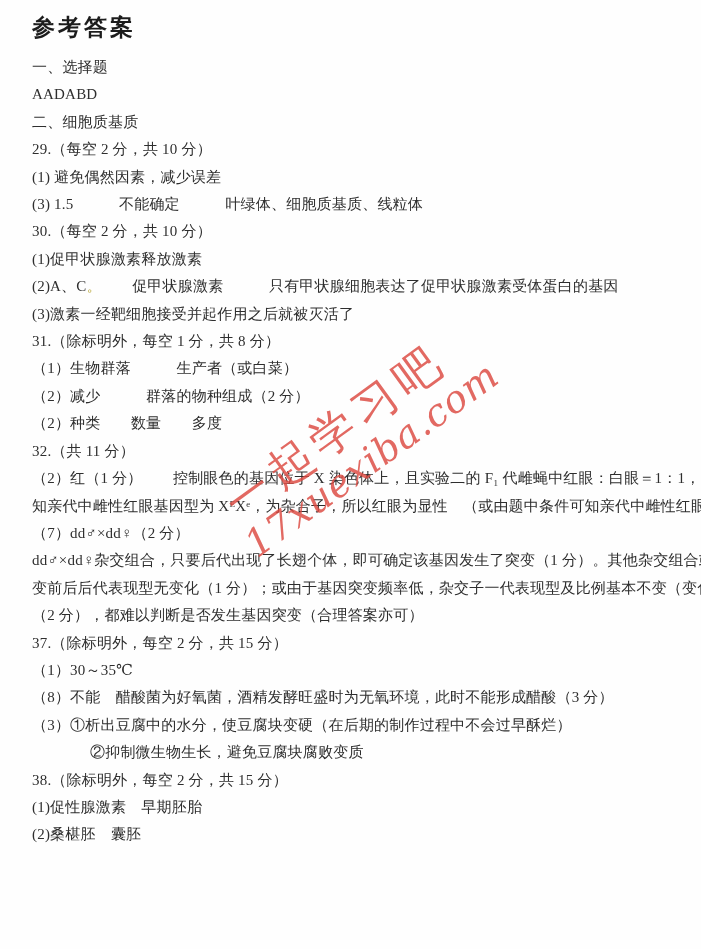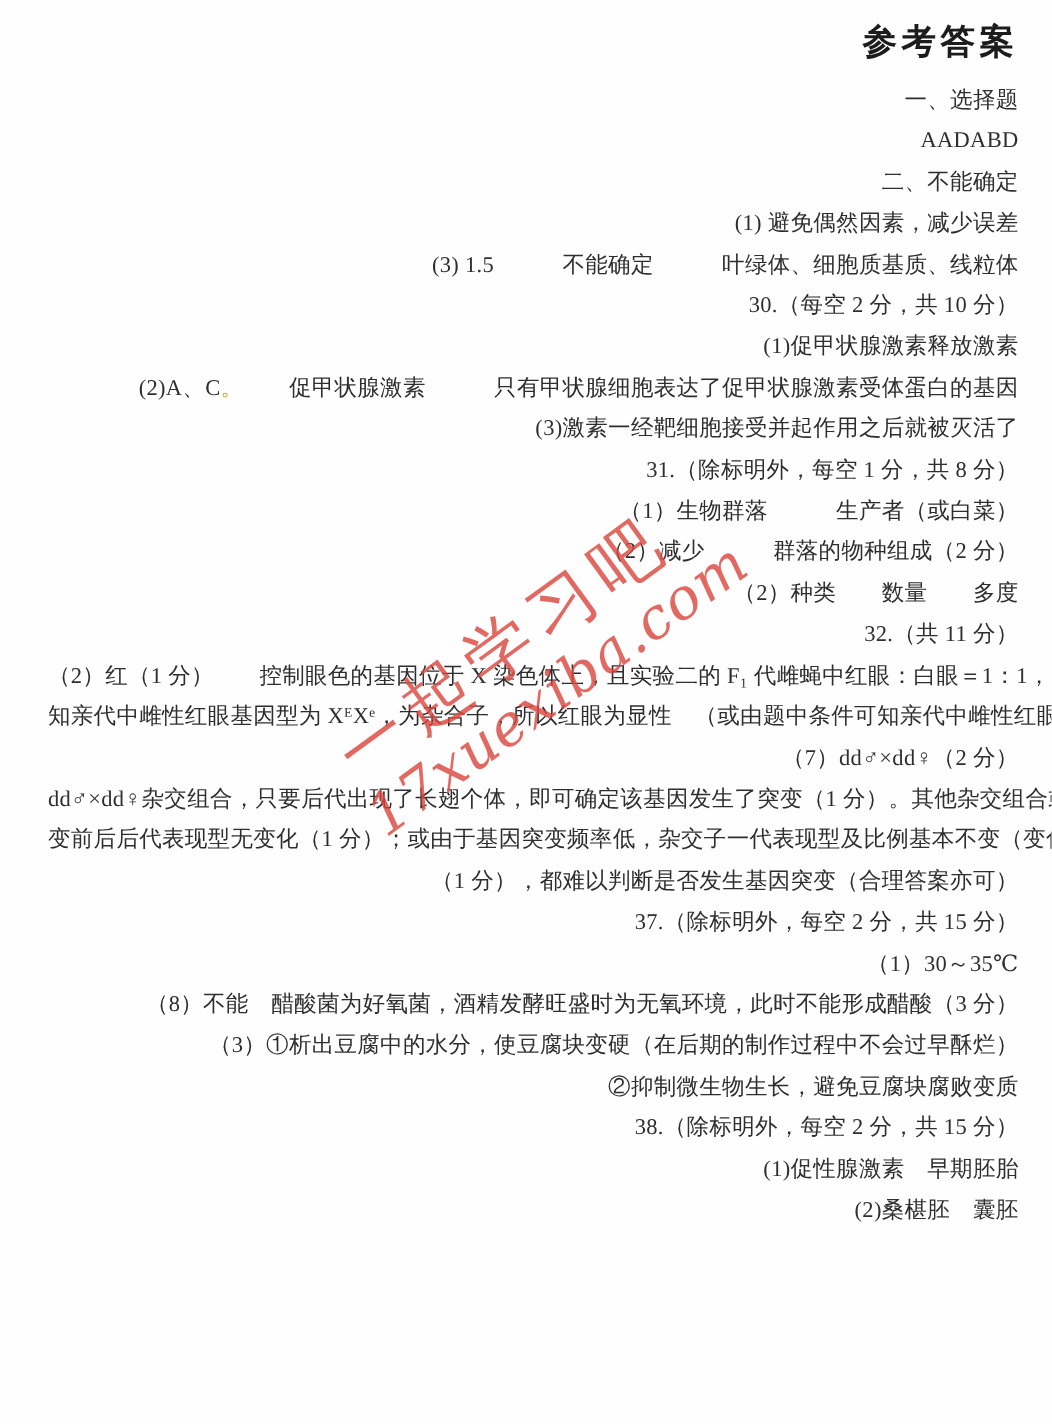--- a/index.html
+++ b/index.html
@@ -6,34 +6,33 @@
   body {
     width: 701px; height: 949px;
     background: #fefefe;
     color: #2e2e2e;
     font-family: "Liberation Serif", "DejaVu Serif", serif;
     overflow: hidden;
     position: relative;
   }
   .page { padding: 8px 22px 0 32px; position: relative; z-index: 1; }
   .title {
-    text-align: right;
+    text-align: left;
     font-family: "Liberation Sans", "DejaVu Sans", sans-serif;
     font-weight: 700;
     font-size: 23px;
     letter-spacing: 3px;
     color: #1c1c1c;
     margin: 4px 0 11px 0;
   }
   .line {
     font-size: 15px;
     line-height: 27.4px;
     white-space: nowrap;
     letter-spacing: 0.2px;
-    text-align: right;
   }
   .line.indent { padding-left: 58px; }
   .mark { color: #b5a22e; }
   .watermark {
     position: absolute;
     left: 178px; top: 398px;
     width: 336px;
     transform: rotate(-36deg);
     text-align: center;
     color: rgba(220, 72, 63, 0.82);
@@ -57,38 +56,39 @@
   }
 </style>
 </head>
 <body>
 
 <div class="page">
   <div class="title">参考答案</div>
   <div>
       <div class="line">一、选择题</div>
       <div class="line">AADABD</div>
-      <div class="line">二、不能确定</div>
+      <div class="line">二、细胞质基质</div>
+      <div class="line">29.（每空 2 分，共 10 分）</div>
       <div class="line">(1) 避免偶然因素，减少误差</div>
       <div class="line">(3) 1.5　　　不能确定　　　叶绿体、细胞质基质、线粒体</div>
       <div class="line">30.（每空 2 分，共 10 分）</div>
       <div class="line">(1)促甲状腺激素释放激素</div>
       <div class="line"><span>(2)A、C</span><span class="mark">。</span><span>　　促甲状腺激素　　　只有甲状腺细胞表达了促甲状腺激素受体蛋白的基因</span></div>
       <div class="line">(3)激素一经靶细胞接受并起作用之后就被灭活了</div>
       <div class="line">31.（除标明外，每空 1 分，共 8 分）</div>
       <div class="line">（1）生物群落　　　生产者（或白菜）</div>
       <div class="line">（2）减少　　　群落的物种组成（2 分）</div>
       <div class="line">（2）种类　　数量　　多度</div>
       <div class="line">32.（共 11 分）</div>
       <div class="line">（2）红（1 分）　　控制眼色的基因位于 X 染色体上，且实验二的 F₁ 代雌蝇中红眼：白眼＝1：1，由此可</div>
       <div class="line">知亲代中雌性红眼基因型为 XᴱXᵉ，为杂合子，所以红眼为显性　（或由题中条件可知亲代中雌性红眼基因型</div>
       <div class="line">（7）dd♂×dd♀（2 分）</div>
       <div class="line">dd♂×dd♀杂交组合，只要后代出现了长翅个体，即可确定该基因发生了突变（1 分）。其他杂交组合或突</div>
       <div class="line">变前后后代表现型无变化（1 分）；或由于基因突变频率低，杂交子一代表现型及比例基本不变（变化很小）</div>
-      <div class="line">（1 分），都难以判断是否发生基因突变（合理答案亦可）</div>
+      <div class="line">（2 分），都难以判断是否发生基因突变（合理答案亦可）</div>
       <div class="line">37.（除标明外，每空 2 分，共 15 分）</div>
       <div class="line">（1）30～35℃</div>
       <div class="line">（8）不能　醋酸菌为好氧菌，酒精发酵旺盛时为无氧环境，此时不能形成醋酸（3 分）</div>
       <div class="line">（3）①析出豆腐中的水分，使豆腐块变硬（在后期的制作过程中不会过早酥烂）</div>
       <div class="line indent">②抑制微生物生长，避免豆腐块腐败变质</div>
       <div class="line">38.（除标明外，每空 2 分，共 15 分）</div>
       <div class="line">(1)促性腺激素　早期胚胎</div>
       <div class="line">(2)桑椹胚　囊胚</div>
     </div>
 </div>

